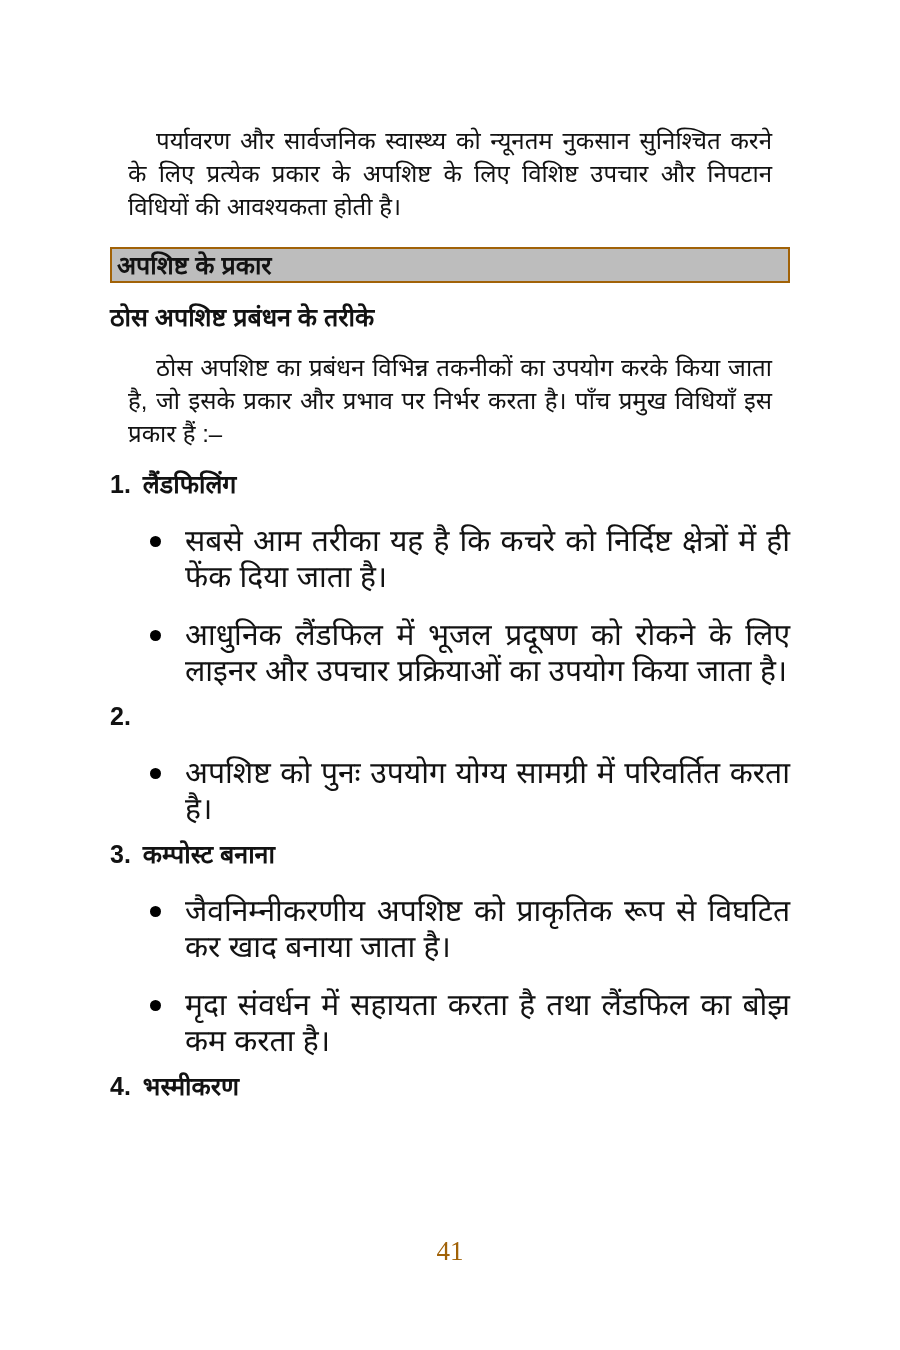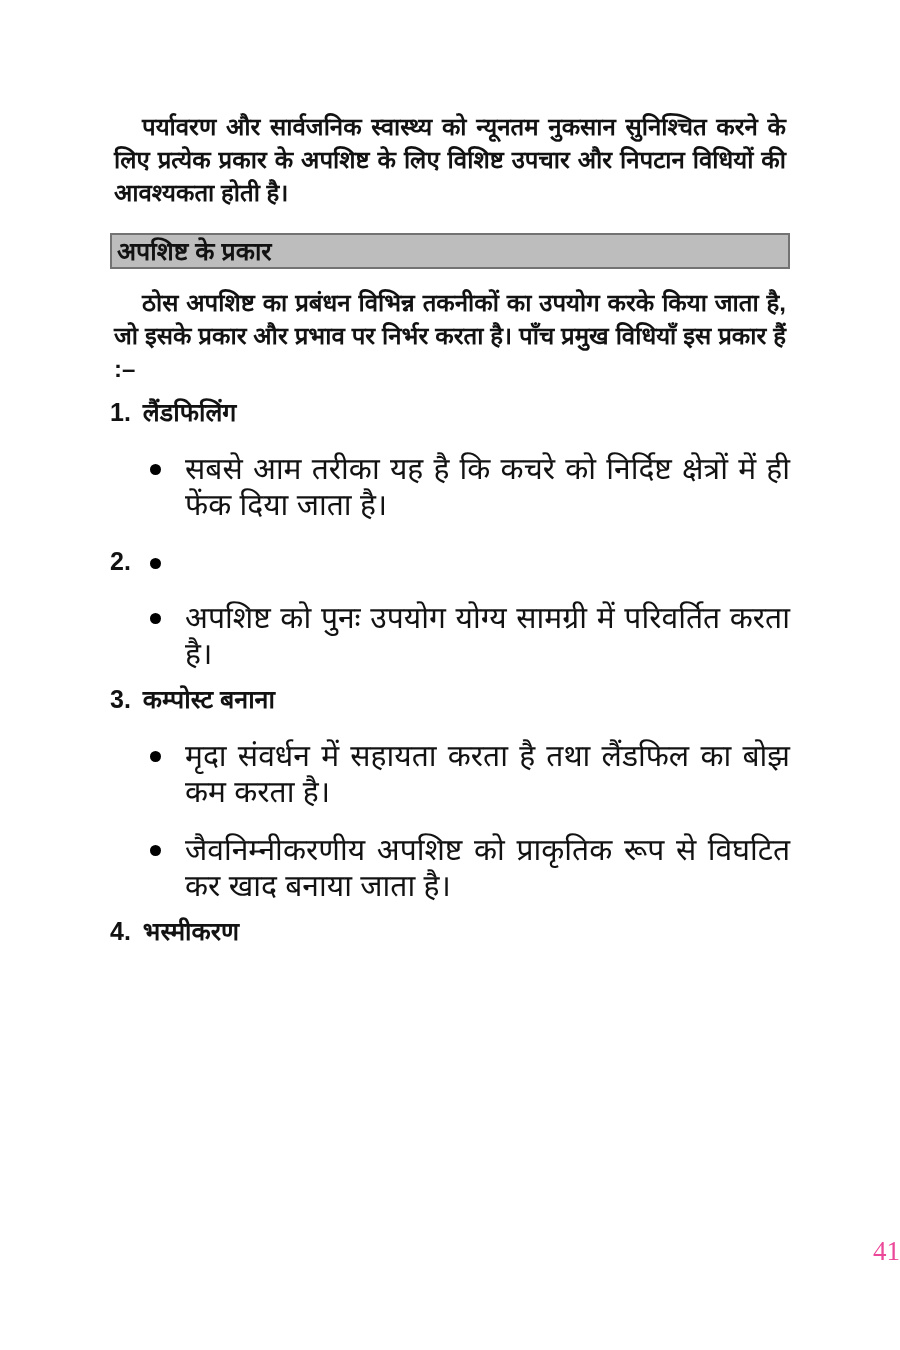--- a/index.html
+++ b/index.html
@@ -11,32 +11,31 @@
   }
   .page {
     position: relative;
     width: 900px; height: 1350px;
     overflow: hidden;
     background: #ffffff;
   }
   .content { padding: 106px 110px 0 110px; }
 
   .para {
-    margin: 4px;
+    margin: 18px;
     font-size: 24px;
     line-height: 33px;
     text-align: justify;
-    font-weight: bold;
   }
   .indent { text-indent: 28px; }
 
   .section-bar {
     margin-top: 24px;
     background: #bdbdbd;
-    border: 2px solid #737373;
+    border: 2px solid #a16207;
     padding: 1px 5px;
     font-size: 25px;
     font-weight: bold;
     line-height: 30px;
   }
 
   .subheading {
     margin: 18px 0 0 0;
     font-size: 25px;
     font-weight: bold;
@@ -70,77 +69,79 @@
   .btext {
     font-size: 30px;
     line-height: 36px;
     text-align: justify;
   }
 
   .page-number {
     position: absolute;
     left: 0; right: 0;
     top: 1236px;
-    text-align: right;
+    text-align: center;
     font-family: "Liberation Serif", "DejaVu Serif", serif;
     font-size: 27px;
-    color: #ec4899;
+    color: #a16207;
   }
 </style>
 </head>
 <body>
 
 <div class="page">
   <div class="content">
 
     <p class="para indent">पर्यावरण और सार्वजनिक स्वास्थ्य को न्यूनतम नुकसान सुनिश्चित करने के लिए प्रत्येक प्रकार के अपशिष्ट के लिए विशिष्ट उपचार और निपटान विधियों की आवश्यकता होती है।</p>
 
     <div class="section-bar" style="background: rgb(189, 189, 189);">
       <span>अपशिष्ट के प्रकार</span>
     </div>
 
+    <h2 class="subheading">ठोस अपशिष्ट प्रबंधन के तरीके</h2>
 
     <p class="para indent lead">ठोस अपशिष्ट का प्रबंधन विभिन्न तकनीकों का उपयोग करके किया जाता है, जो इसके प्रकार और प्रभाव पर निर्भर करता है। पाँच प्रमुख विधियाँ इस प्रकार हैं :–</p>
 
     <div class="method">
       <div class="method-title">
         <span class="method-num">1.</span>
         <span>लैंडफिलिंग</span>
       </div>
       <div class="bullet">
         <span class="dot"></span>
         <div class="btext">सबसे आम तरीका यह है कि कचरे को निर्दिष्ट क्षेत्रों में ही फेंक दिया जाता है।</div>
       </div>
       <div class="bullet">
         <span class="dot"></span>
+        <div class="btext">आधुनिक लैंडफिल में भूजल प्रदूषण को रोकने के लिए लाइनर और उपचार प्रक्रियाओं का उपयोग किया जाता है।</div>
       </div>
     </div>
 
     <div class="method">
       <div class="method-title">
         <span class="method-num">2.</span>
       </div>
       <div class="bullet">
         <span class="dot"></span>
         <div class="btext">अपशिष्ट को पुनः उपयोग योग्य सामग्री में परिवर्तित करता है।</div>
       </div>
     </div>
 
     <div class="method">
       <div class="method-title">
         <span class="method-num">3.</span>
         <span>कम्पोस्ट बनाना</span>
       </div>
       <div class="bullet">
         <span class="dot"></span>
-        <div class="btext">मृदा संवर्धन में सहायता करता है तथा लैंडफिल का बोझ कम करता है।</div>
+        <div class="btext">जैवनिम्नीकरणीय अपशिष्ट को प्राकृतिक रूप से विघटित कर खाद बनाया जाता है।</div>
       </div>
       <div class="bullet">
         <span class="dot"></span>
-        <div class="btext">जैवनिम्नीकरणीय अपशिष्ट को प्राकृतिक रूप से विघटित कर खाद बनाया जाता है।</div>
+        <div class="btext">मृदा संवर्धन में सहायता करता है तथा लैंडफिल का बोझ कम करता है।</div>
       </div>
     </div>
 
     <div class="method">
       <div class="method-title">
         <span class="method-num">4.</span>
         <span>भस्मीकरण</span>
       </div>
     </div>
 

